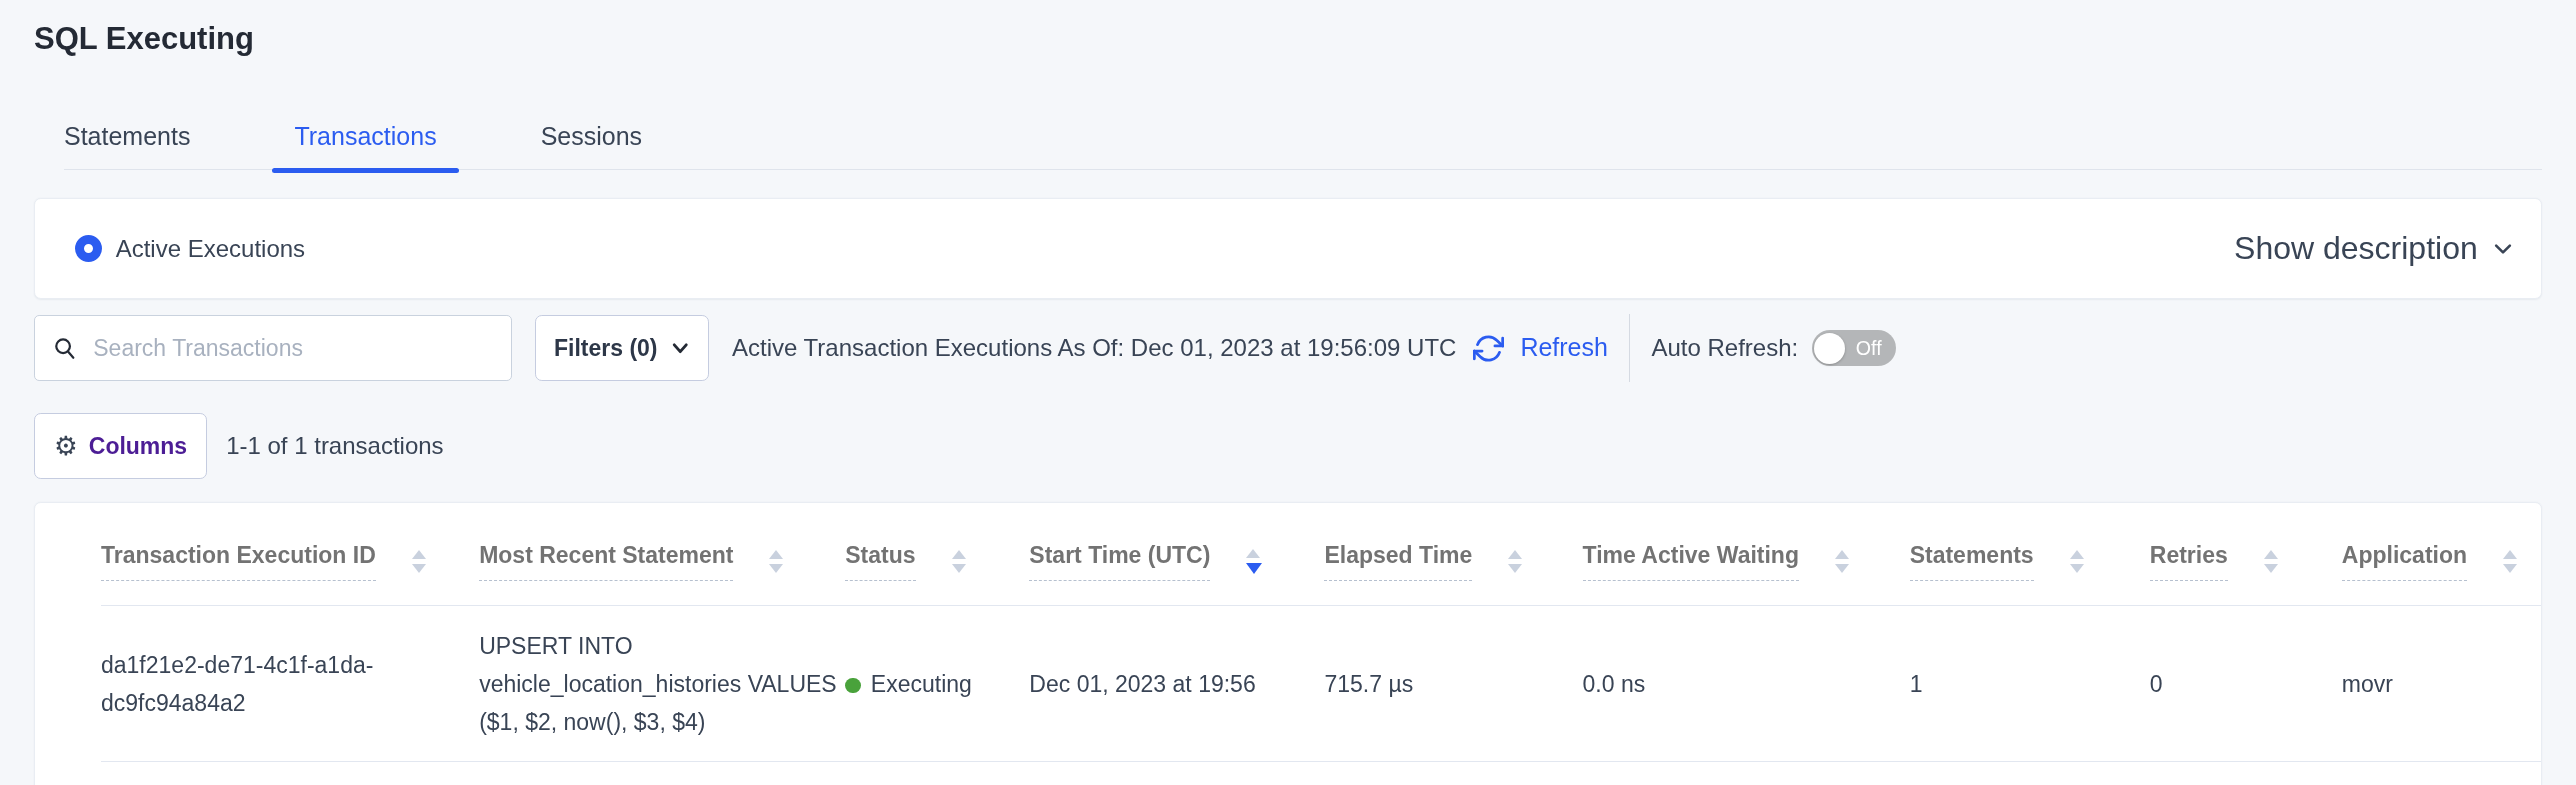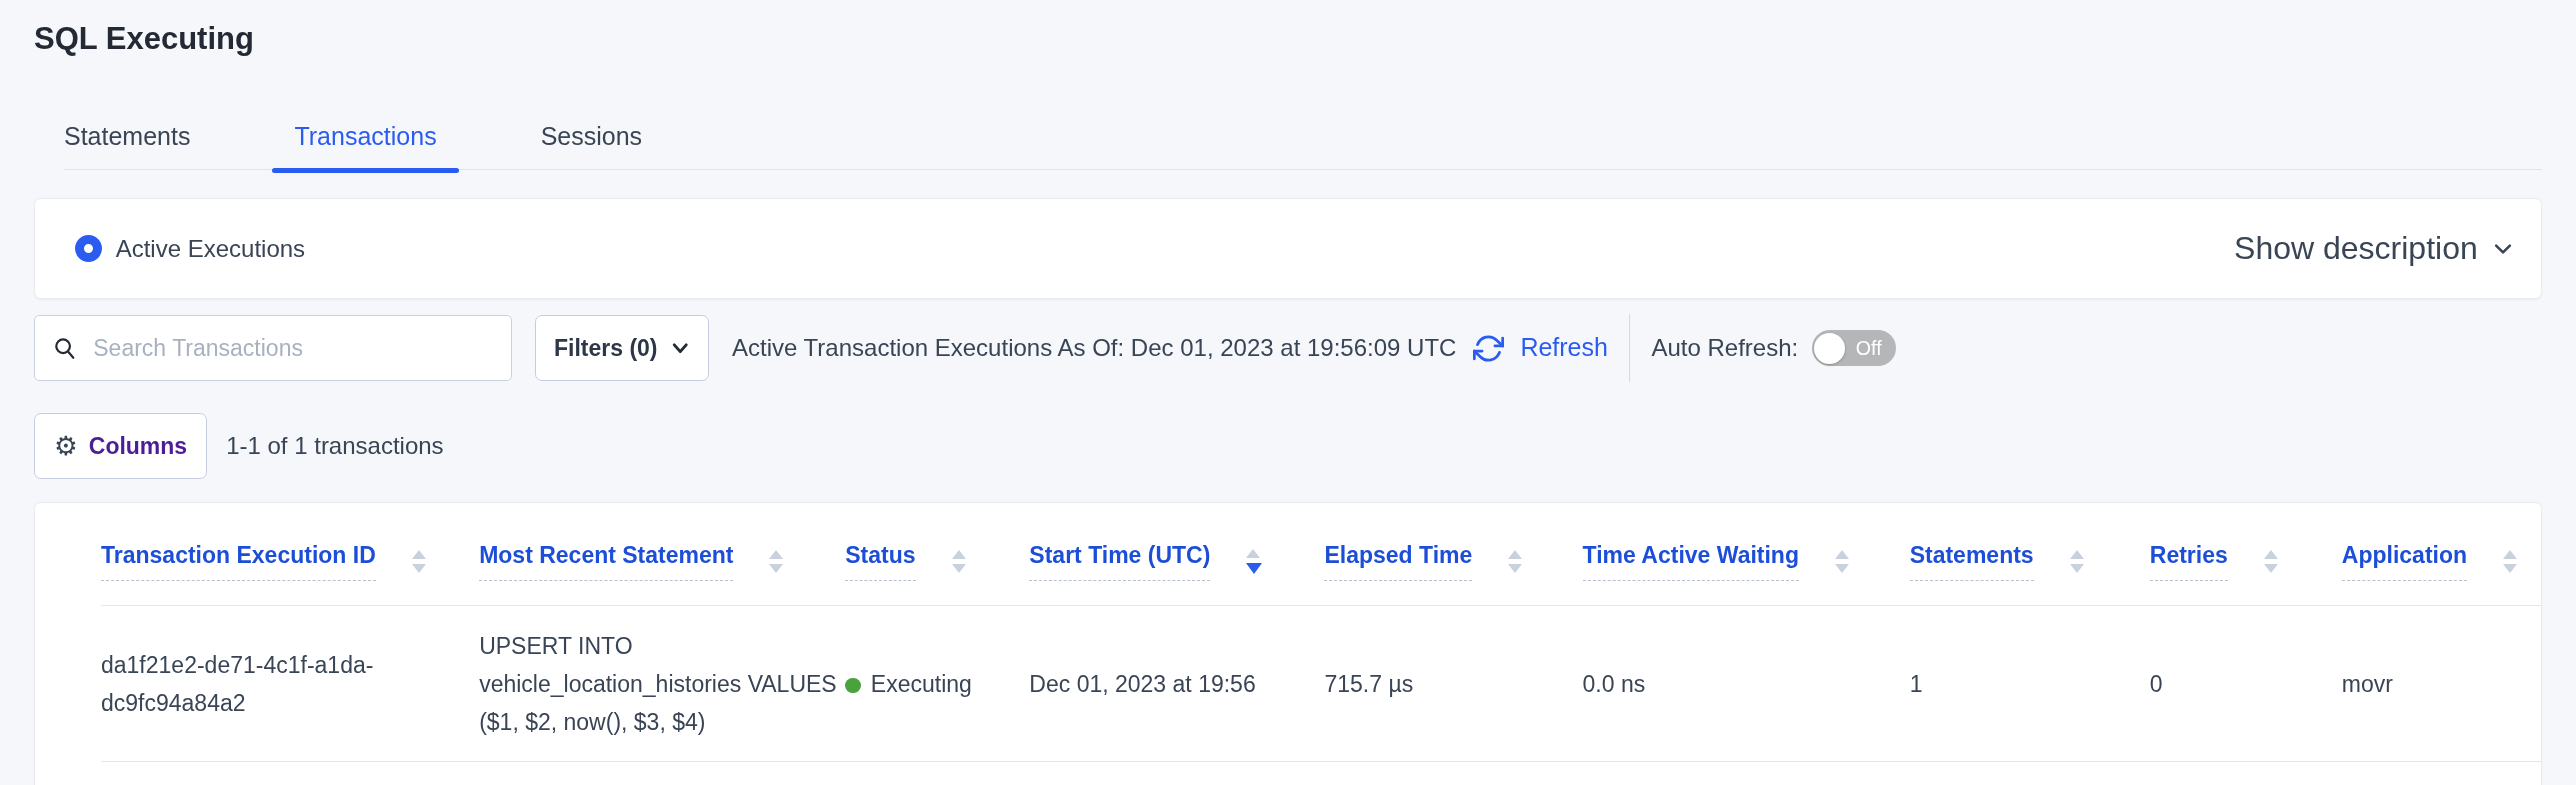--- a/index.html
+++ b/index.html
@@ -107,21 +107,21 @@
 
   
   .table-card{margin-top:23px;height:324px;box-sizing:border-box;padding-left:66px;overflow:hidden;}
   table{border-collapse:collapse;table-layout:fixed;width:2442px;}
   th{
     text-align:left;vertical-align:top;padding:39px 0 24px 0;
     border-bottom:1.7px solid #e2e7f0;
   }
   .thf{display:flex;align-items:center;gap:36px;}
   .th-label{
-    font-size:23px;font-weight:700;color:#1d4ed8;
+    font-size:23px;font-weight:700;color:#737373;
     border-bottom:1.7px dashed #b6c0cf;padding-bottom:11px;cursor:pointer;white-space:nowrap;text-align:center;
   }
   .sort-icon{display:flex;flex-direction:column;gap:5.1px;cursor:pointer;flex:none;}
   .tri-up{width:0;height:0;border-left:7.7px solid transparent;border-right:7.7px solid transparent;
     border-bottom:9.4px solid #c9d1de;}
   .tri-down{width:0;height:0;border-left:7.7px solid transparent;border-right:7.7px solid transparent;
     border-top:9.4px solid #c9d1de;}
   th.sort-desc .tri-down{border-top-color:#2b5cf0;border-left-width:8.5px;border-right-width:8.5px;border-top-width:11px;}
   td{
     vertical-align:middle;font-size:23px;line-height:38px;color:#394455;

